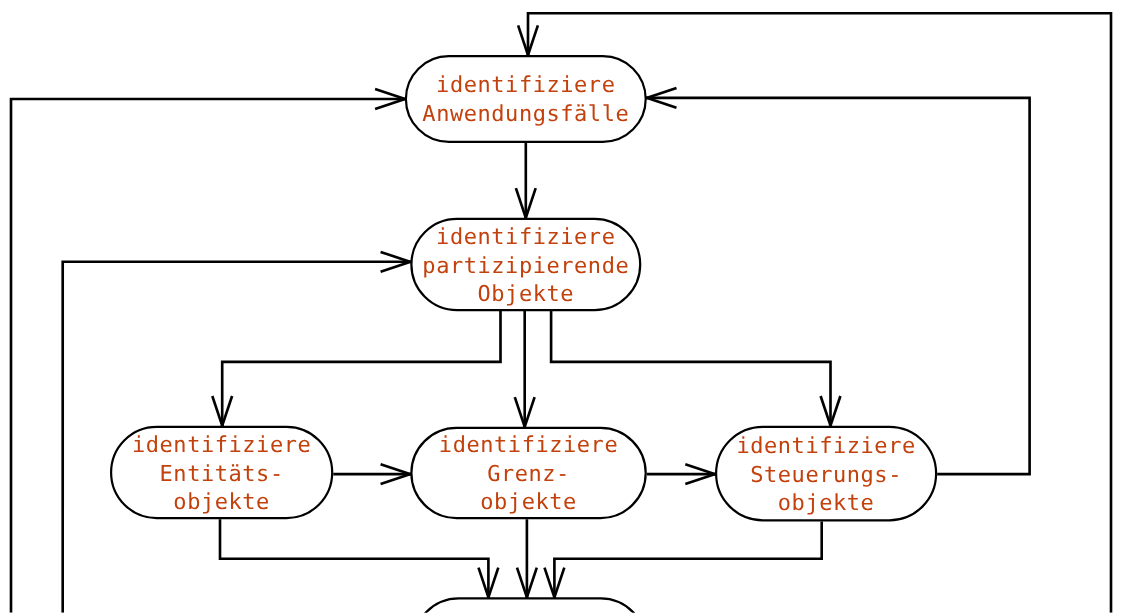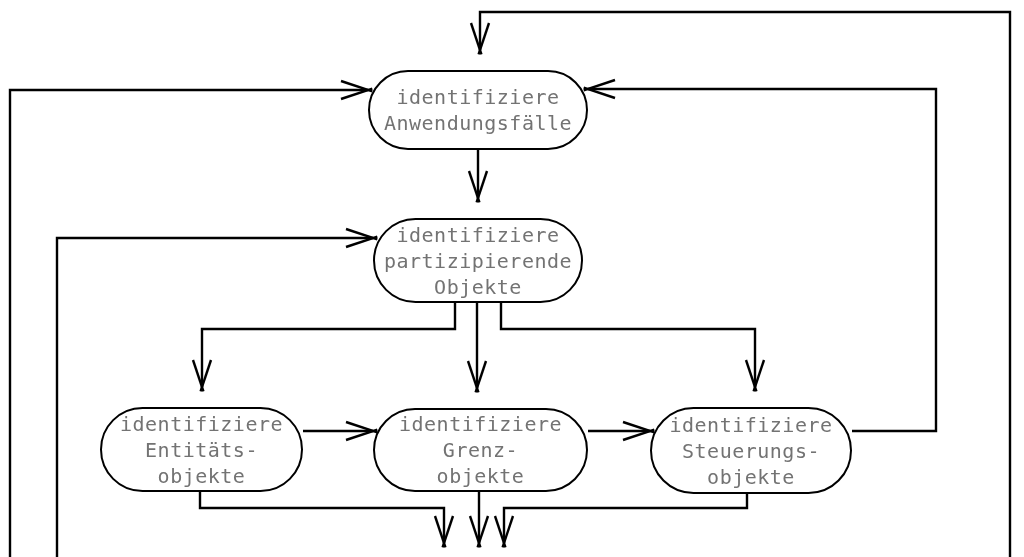--- a/index.html
+++ b/index.html
@@ -15,24 +15,23 @@
     position:absolute;left:0;top:0;width:1024px;height:557px;
   }
   .node{
     position:absolute;
     box-sizing:border-box;
     border:2.5px solid #000000;
     background:#ffffff;
     display:flex;align-items:center;justify-content:center;
     text-align:center;
     font-size:20px;line-height:26px;
-    color:#737373;
+    color:#c2410c;
     white-space:pre-line;
     letter-spacing:0.5px;
-    margin-top:20px;
   }
 </style>
 </head>
 <body>
 
 <div class="stage">
   <svg class="edge-layer" width="1024" height="557" viewBox="0 0 1024 557" xmlns="http://www.w3.org/2000/svg">
       <g>
         <polyline points="1010,557 1010,12 480,12 480,50" fill="none" stroke="#000000" stroke-width="2.4" stroke-linejoin="miter"></polyline>
         <line x1="471" y1="23" x2="481.44" y2="54.31999999999999" stroke="#000000" stroke-width="2.4"></line>

